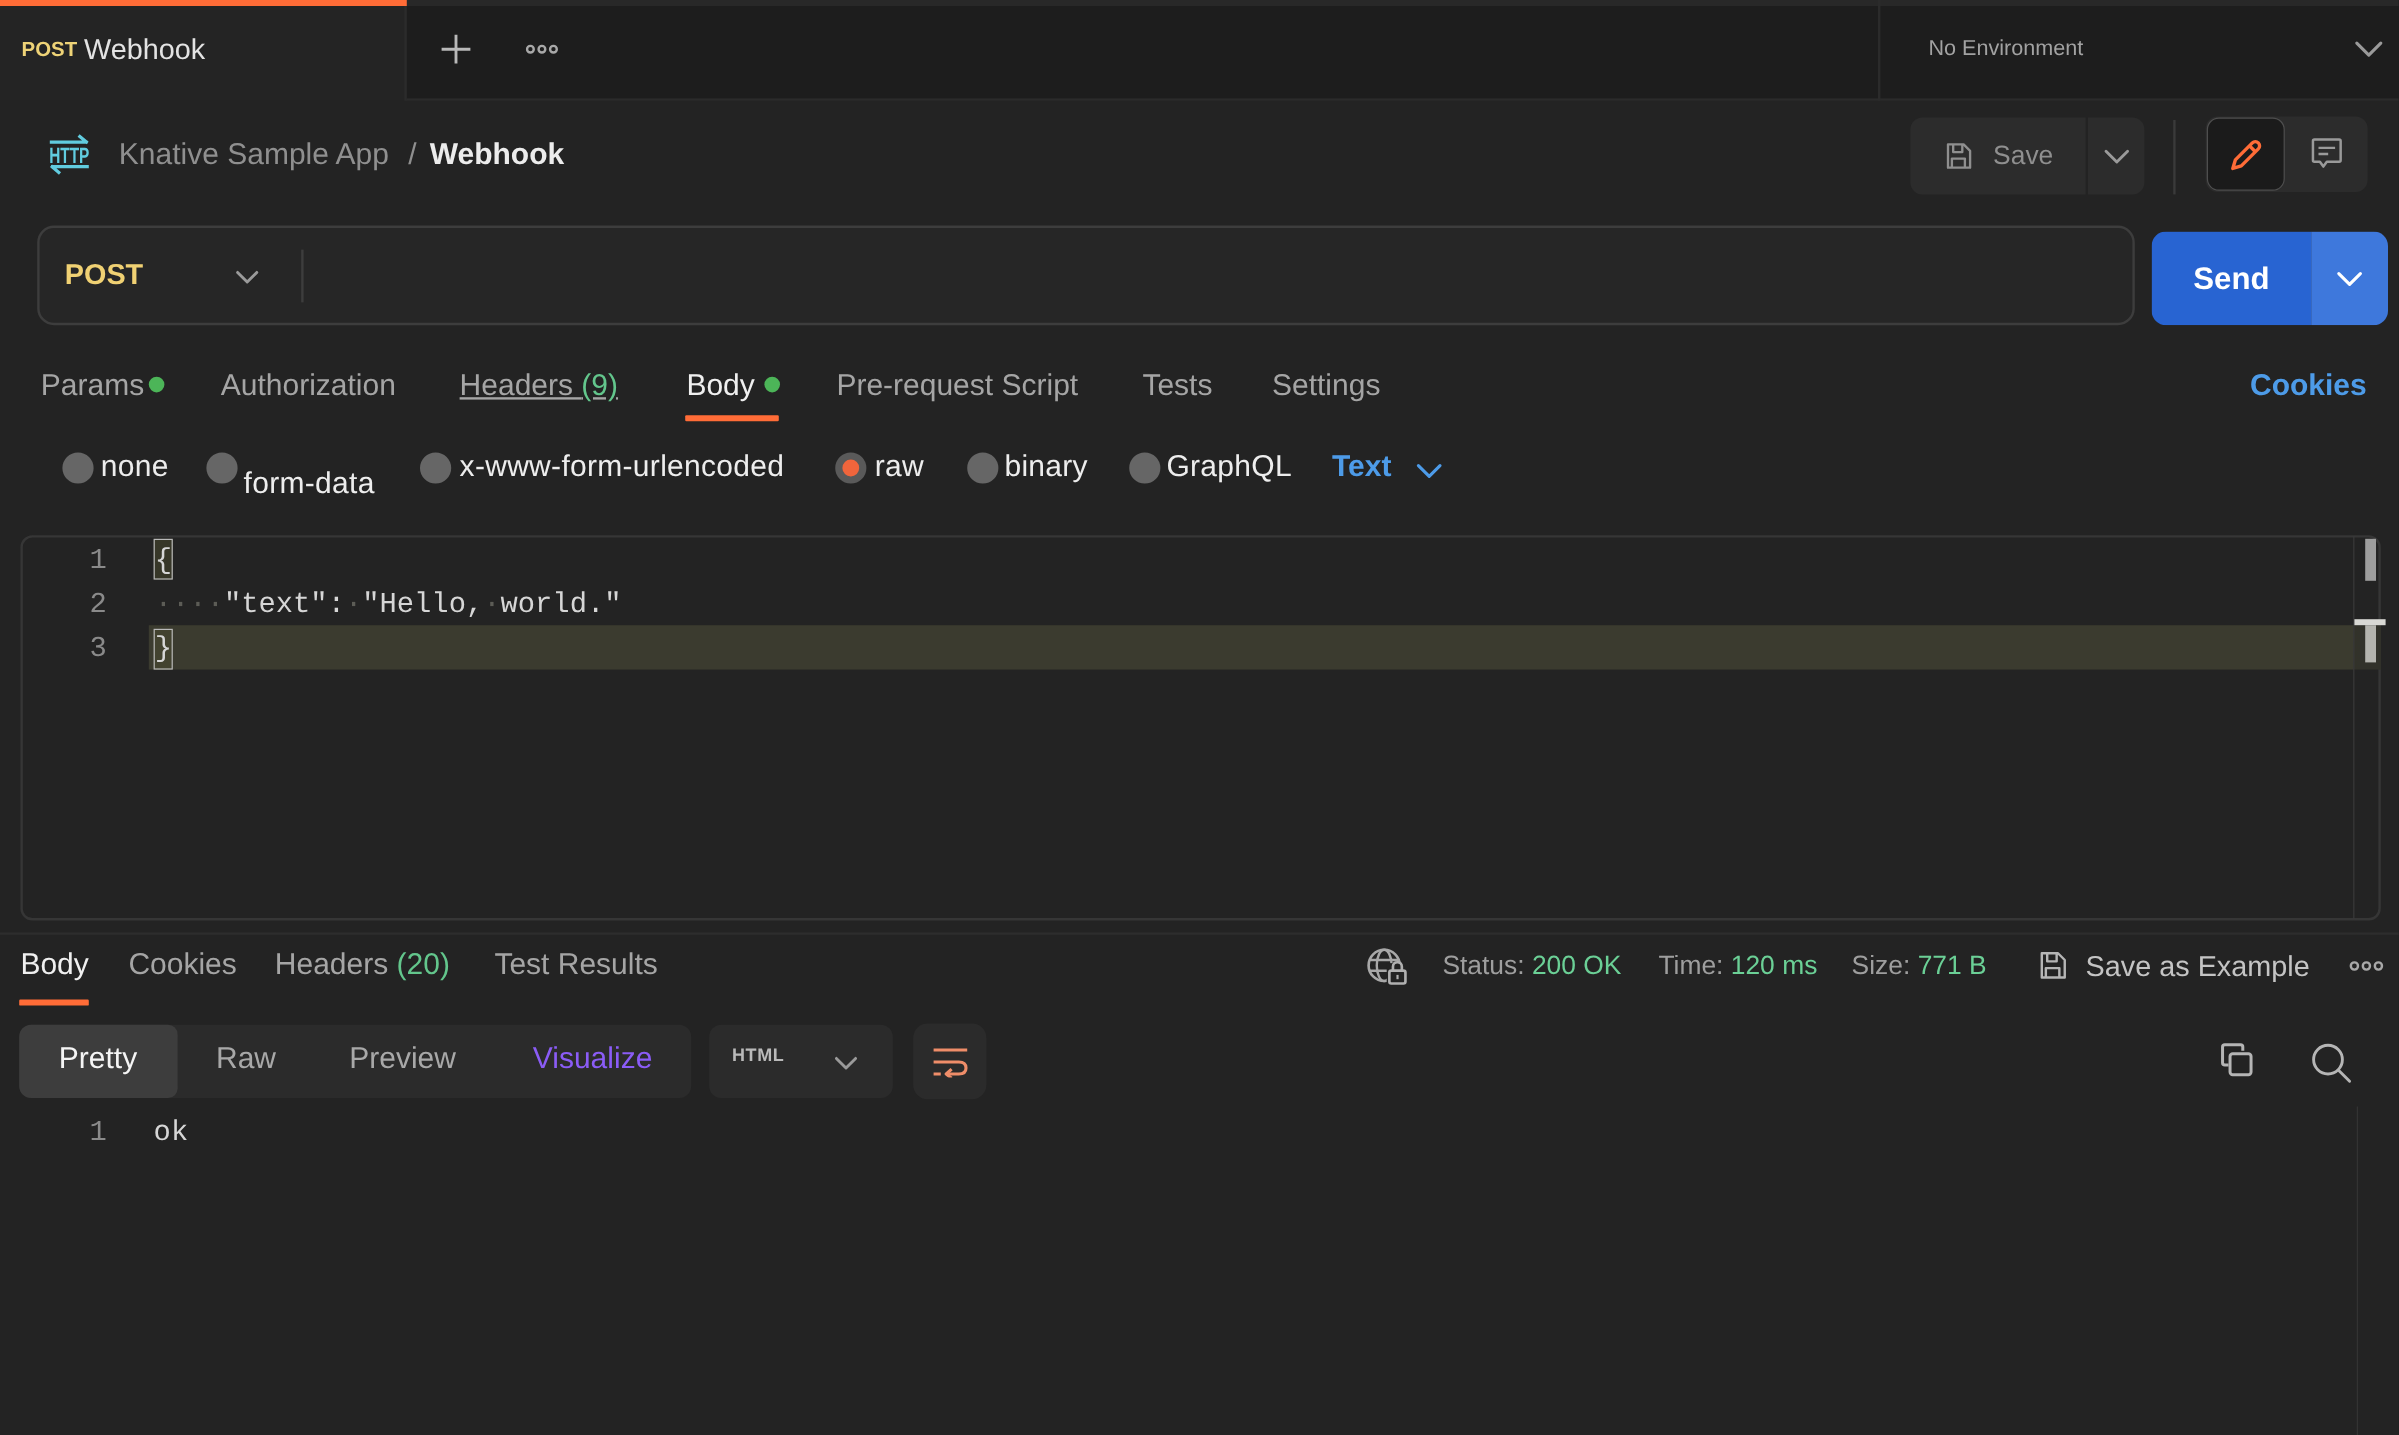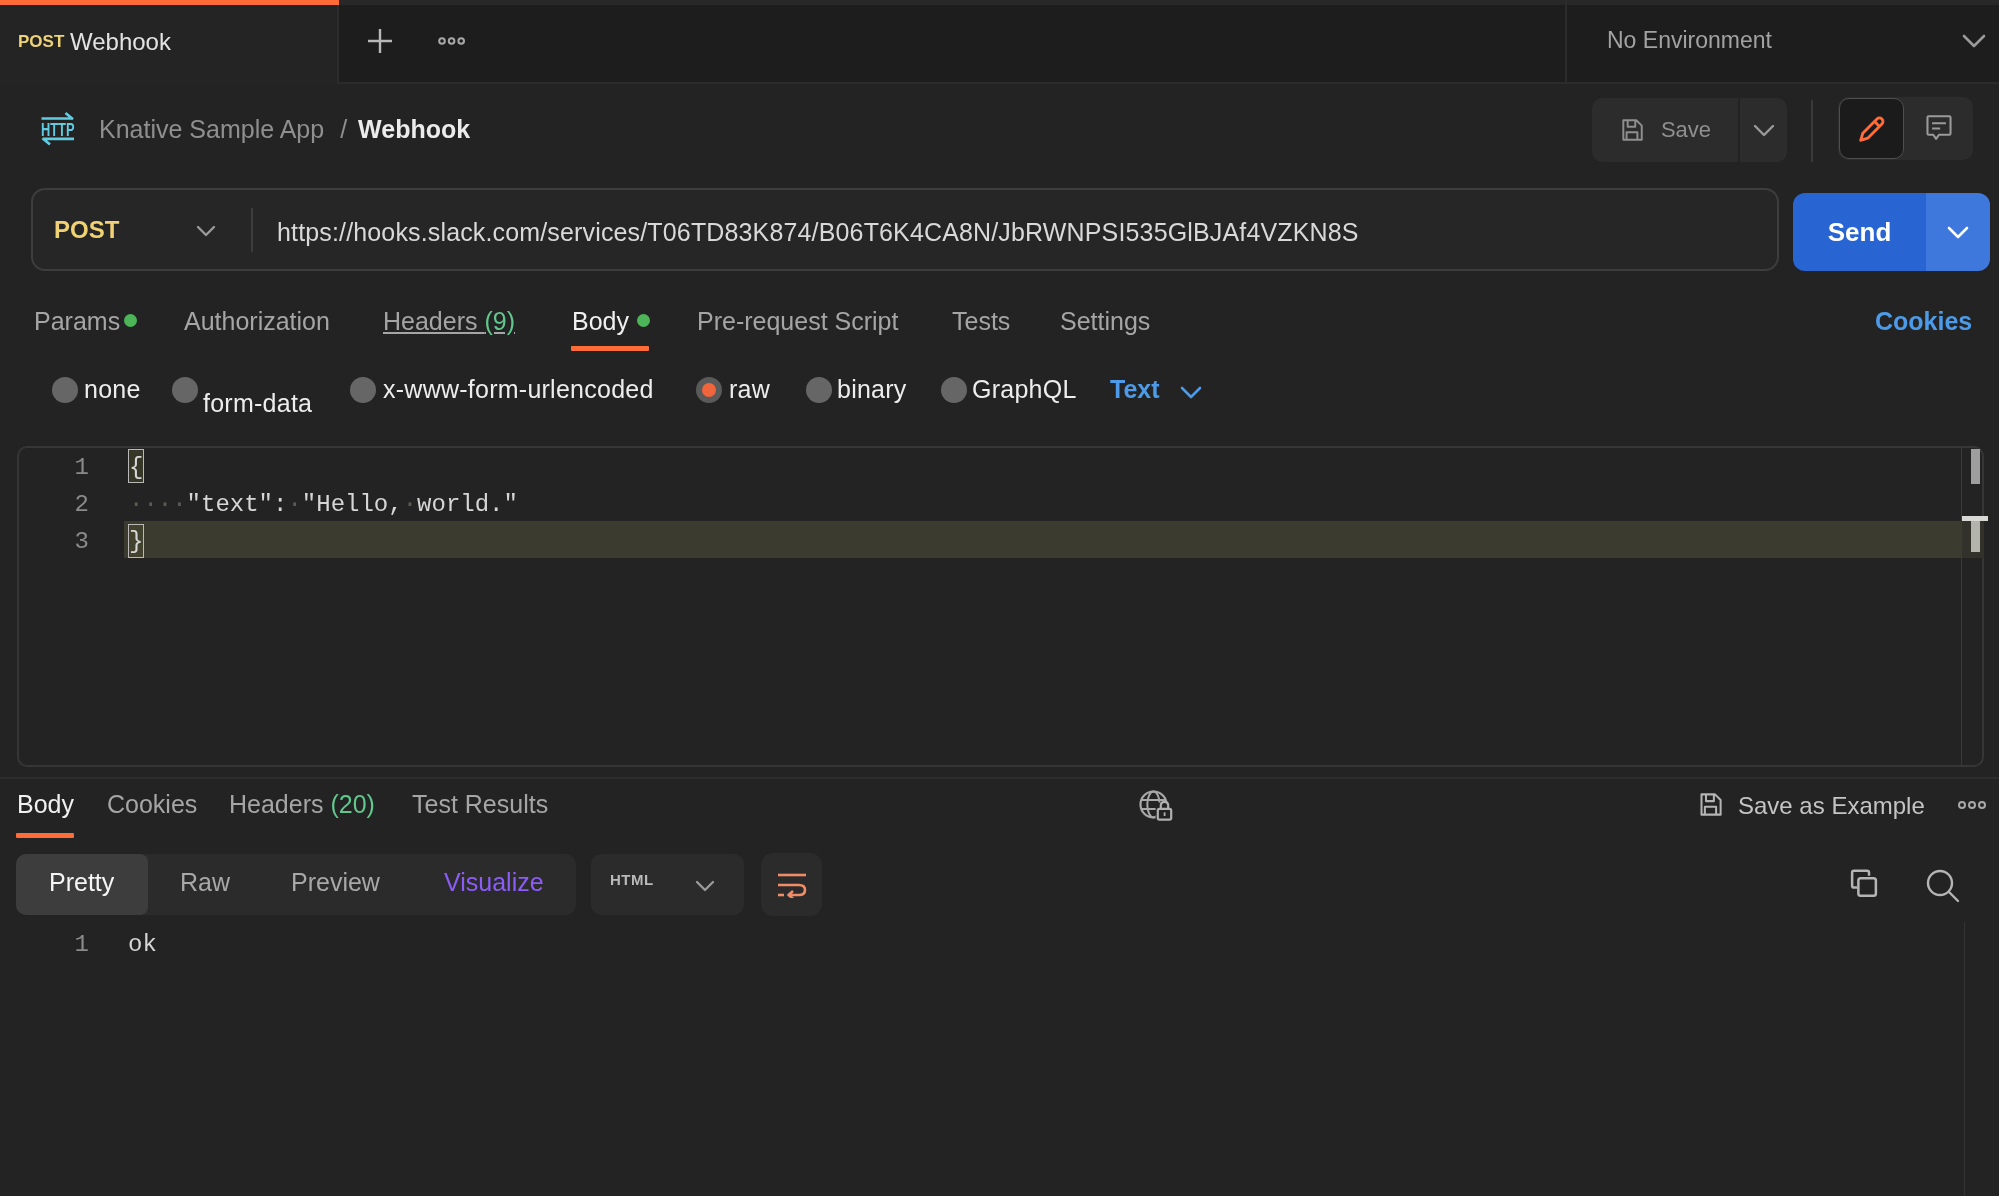--- a/index.html
+++ b/index.html
@@ -31,21 +31,21 @@
     <path d="M13 1 V25 M1 13 H25" stroke="#b9b9b9" stroke-width="2.4" fill="none"></path>
   </svg>
 
   <svg class="abs" style="left:438px;top:35px;" width="28" height="12" viewBox="0 0 28 12">
     <circle cx="4" cy="6" r="2.8" stroke="#a8a8a8" stroke-width="2" fill="none"></circle>
     <circle cx="13.6" cy="6" r="2.8" stroke="#a8a8a8" stroke-width="2" fill="none"></circle>
     <circle cx="23.2" cy="6" r="2.8" stroke="#a8a8a8" stroke-width="2" fill="none"></circle>
   </svg>
 
   <div class="abs" style="left:1565px;top:0;width:434px;height:84px;border-left:2px solid #2b2b2b;"></div>
-  <div class="abs" style="left:1607px;top:0;height:80px;display:flex;align-items:center;color:#a2a2a2;font-size:23px;">No Environment</div>
+  <div class="abs" style="left:1607px;top:0;height:80px;display:flex;align-items:center;color:#a2a2a2;font-size:18px;">No Environment</div>
   <svg class="abs" style="left:1962px;top:34px;" width="24" height="14" viewBox="0 0 24 14">
     <path d="M2 2 L12 12 L22 2" stroke="#9a9a9a" stroke-width="2.6" fill="none" stroke-linecap="round" stroke-linejoin="round"></path>
   </svg>
 
   <svg class="abs" style="left:40px;top:108px;" width="36" height="40" viewBox="0 0 36 40">
     <path d="M1.5 10.5 H33 M33 11.2 L25.5 5" stroke="#61ccdf" stroke-width="2.7" fill="none"></path>
     <path d="M34 30.8 H2.5 M2.5 30.2 L10 36.5" stroke="#61ccdf" stroke-width="2.7" fill="none"></path>
     <text x="1" y="27.5" font-family="Liberation Sans, sans-serif" font-weight="bold" font-size="18.5" fill="#61ccdf" textLength="33.5" lengthAdjust="spacingAndGlyphs">HTTP</text>
   </svg>
   <div class="abs" style="left:99px;top:96px;height:66px;display:flex;align-items:center;font-size:25px;color:#8f8f8f;">
@@ -82,21 +82,20 @@
   </div>
 
   <div class="abs" style="left:31px;top:188px;width:1748px;height:83px;background:#262626;border:2px solid #3d3d3d;border-radius:14px;"></div>
   <div class="abs" style="left:54px;top:188px;height:83px;display:flex;align-items:center;">
     <span style="color:#f0d173;font-size:24px;font-weight:bold;">POST</span>
   </div>
   <svg class="abs" style="left:196px;top:225px;" width="20" height="13" viewBox="0 0 20 13">
     <path d="M2 2 L10 10 L18 2" stroke="#9a9a9a" stroke-width="2.4" fill="none" stroke-linecap="round" stroke-linejoin="round"></path>
   </svg>
   <div class="abs" style="left:251px;top:208px;width:2px;height:44px;background:#3d3d3d;"></div>
-  <div class="abs" style="left:277px;top:191px;height:83px;display:flex;align-items:center;color:#d9d9d9;font-size:25px;letter-spacing:0.15px;">https://hooks.slack.com/services/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</div>
 
   <div class="abs" style="left:1793px;top:193px;width:197px;height:78px;border-radius:12px;overflow:hidden;">
     <div class="abs" style="left:0;top:0;width:133px;height:78px;background:#2864d2;display:flex;align-items:center;justify-content:center;">
       <span style="color:#ffffff;font-size:26px;font-weight:bold;">Send</span>
     </div>
     <div class="abs" style="left:133px;top:0;width:64px;height:78px;background:#3e78dc;display:flex;align-items:center;justify-content:center;">
       <svg width="22" height="13" viewBox="0 0 22 13">
           <path d="M2 2 L11 11 L20 2" stroke="#ffffff" stroke-width="2.6" fill="none" stroke-linecap="round" stroke-linejoin="round"></path>
         </svg>
     </div>
@@ -169,20 +168,25 @@
 
   <svg class="abs" style="left:1138px;top:789px;" width="40" height="36" viewBox="0 0 40 36">
     <circle cx="15.5" cy="15.5" r="13" stroke="#a8a8a8" stroke-width="2.2" fill="none"></circle>
     <ellipse cx="15.5" cy="15.5" rx="6.2" ry="13" stroke="#a8a8a8" stroke-width="2" fill="none"></ellipse>
     <path d="M3.2 11 H27.8 M3.2 20 H27.8" stroke="#a8a8a8" stroke-width="2" fill="none"></path>
     <rect x="17.6" y="13.6" width="19" height="19" fill="#232323"></rect>
     <path d="M22.8 20 V16.6 C22.8 11.6 30.2 11.6 30.2 16.6 V20" stroke="#b0b0b0" stroke-width="2.2" fill="none"></path>
     <rect x="19.8" y="19.8" width="13.4" height="10.8" rx="1.6" stroke="#b0b0b0" stroke-width="2.2" fill="none"></rect>
     <rect x="25.7" y="23.4" width="1.8" height="3.6" fill="#b0b0b0"></rect>
   </svg>
+  <div class="abs" style="left:0;top:792px;width:1999px;height:30px;font-size:22px;">
+    <span class="abs" style="left:1202px;color:#9e9e9e;">Status: <span style="color:#6bd096;">200 OK</span></span>
+    <span class="abs" style="left:1382px;color:#9e9e9e;">Time: <span style="color:#6bd096;">120 ms</span></span>
+    <span class="abs" style="left:1543px;color:#9e9e9e;">Size: <span style="color:#6bd096;">771 B</span></span>
+  </div>
   <svg class="abs" style="left:1697px;top:791px;" width="27" height="27" viewBox="0 0 24 24">
     <path d="M4 3 H16 L21 8 V21 H4 Z M8 3 V9 H15 V3 M7 21 V14 H17 V21" stroke="#b5b5b5" stroke-width="1.8" fill="none" stroke-linejoin="round"></path>
   </svg>
   <div class="abs" style="left:1738px;top:792px;font-size:24px;color:#c4c4c4;">Save as Example</div>
   <svg class="abs" style="left:1957px;top:799px;" width="34" height="12" viewBox="0 0 34 12">
     <circle cx="5" cy="6" r="3" stroke="#a8a8a8" stroke-width="2" fill="none"></circle>
     <circle cx="15" cy="6" r="3" stroke="#a8a8a8" stroke-width="2" fill="none"></circle>
     <circle cx="25" cy="6" r="3" stroke="#a8a8a8" stroke-width="2" fill="none"></circle>
   </svg>
 

